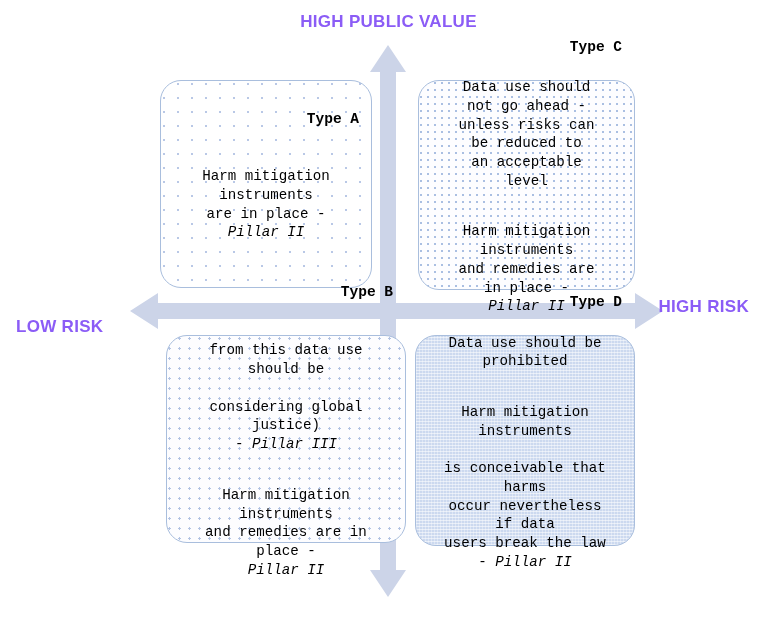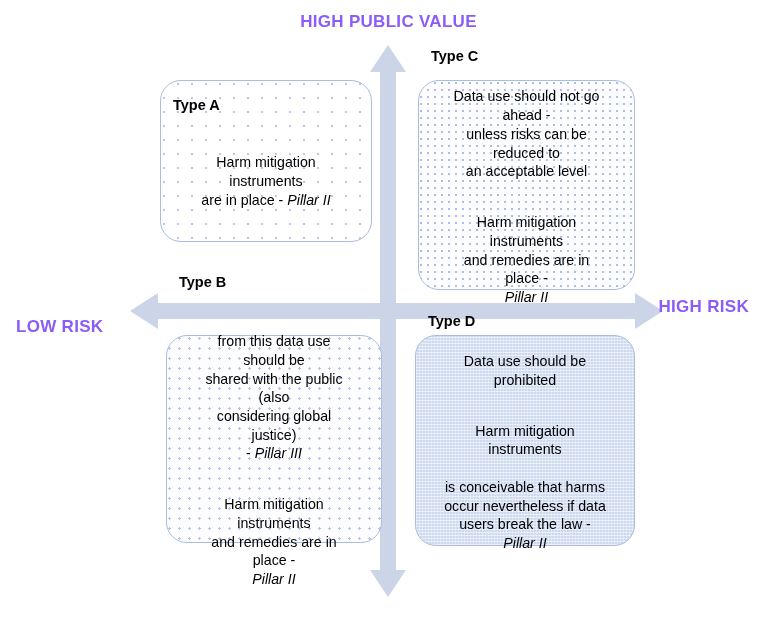--- a/index.html
+++ b/index.html
@@ -43,52 +43,53 @@
   }
 
   
   .quad {
     position: absolute;
     border: 1px solid #a9bedd;
     border-radius: 21px;
     box-sizing: border-box;
     display: flex;
     flex-direction: column;
-    align-items: flex-start;
+    align-items: flex-end;
     justify-content: center;
     text-align: center;
     color: #000000;
     font-size: 14.2px;
     line-height: 1.32;
     padding: 8px 12px;
+    font-family: Liberation Mono, monospace;
   }
   .quad .title {
     font-weight: bold;
     font-size: 14.5px;
     margin-bottom: 5px;
   }
   .quad .para  { margin: 16px; }
   .quad .gap   { height: 17px; }
   .quad em     { font-style: italic; }
 
   
   #quad-a {
-    left: 160px; top: 80px; width: 212px; height: 162px;
+    left: 160px; top: 80px; width: 212px; height: 208px;
     background-color: #ffffff;
     background-image: radial-gradient(circle at 3px 3px, #b9c8e6 1.1px, transparent 1.3px);
     background-size: 14px 14px;
   }
   #quad-c {
     left: 418px; top: 80px; width: 217px; height: 210px;
     background-color: #fdfdff;
     background-image: radial-gradient(circle at 2px 2px, #aabfe2 1.1px, transparent 1.3px);
     background-size: 7px 7px;
   }
   #quad-b {
-    left: 166px; top: 335px; width: 216px; height: 208px;
+    left: 166px; top: 335px; width: 240px; height: 208px;
     background-color: #fdfdff;
     background-image: radial-gradient(circle at 2.5px 2.5px, #b3c4e4 1.05px, transparent 1.25px);
     background-size: 10px 10px;
   }
   #quad-d {
     left: 415px; top: 335px; width: 220px; height: 211px;
     background-color: #ccd9ef;
     background-image:
       repeating-linear-gradient(0deg, rgba(255,255,255,0.55) 0 1px, transparent 1px 3px),
       repeating-linear-gradient(90deg, rgba(255,255,255,0.35) 0 1px, transparent 1px 3px);
@@ -134,21 +135,21 @@
       <span>and remedies are in place -</span><br>
       <em>Pillar II</em>
     </p>
   </div>
 
   <div class="quad" id="quad-b">
     <div class="title">Type B</div>
     <p class="para">
       <br>
       <span>from this data use should be</span><br>
-      <span>shared with the public (also</span><br>
+      <br>
       <span>considering global justice)</span><br>
       <span>- </span><em>Pillar III</em>
     </p>
     <div class="gap"></div>
     <p class="para">
       <span>Harm mitigation instruments</span><br>
       <span>and remedies are in place -</span><br>
       <em>Pillar II</em>
     </p>
   </div>

